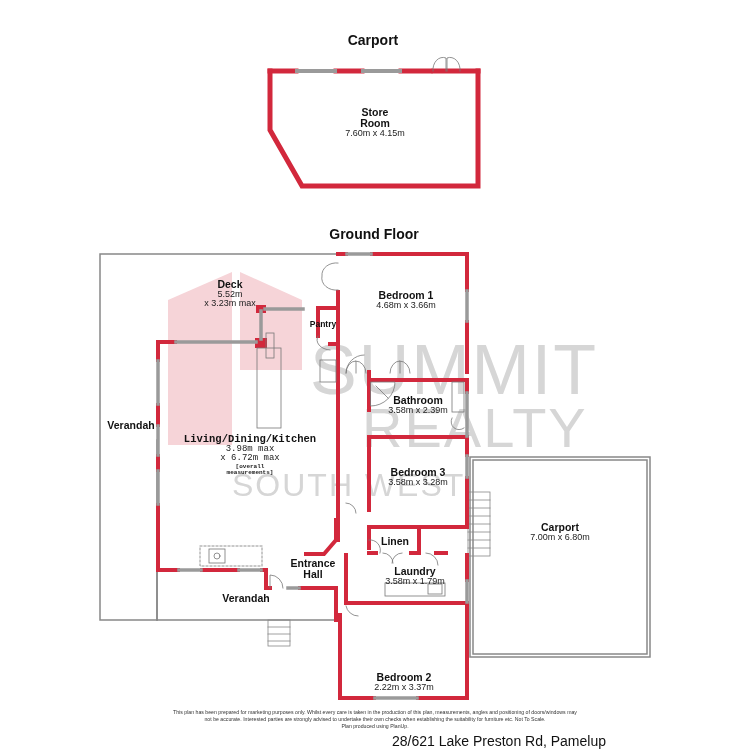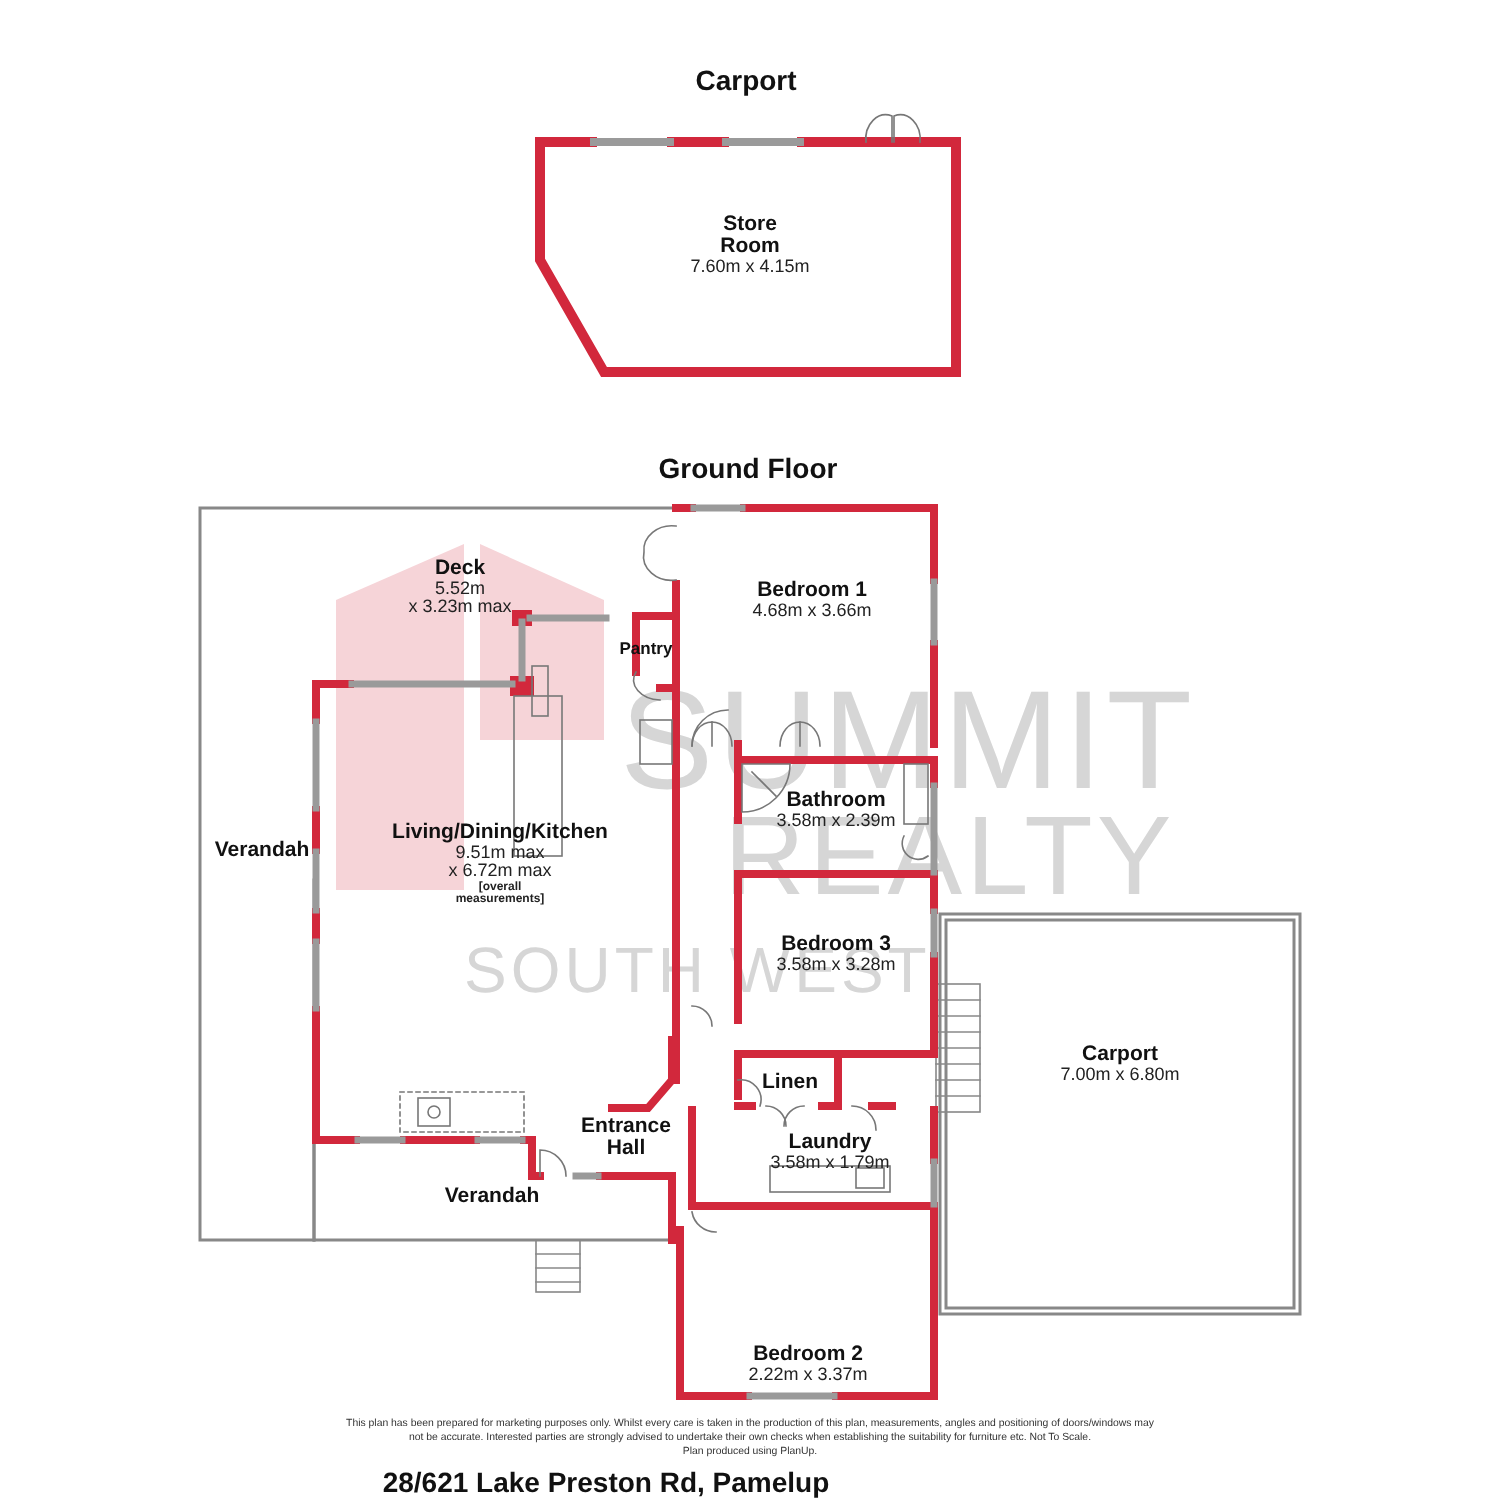--- a/index.html
+++ b/index.html
@@ -4,21 +4,21 @@
 <style>
   html, body { margin:0; padding:0; background:#ffffff; }
   body { width:750px; height:750px; position:relative; overflow:hidden; font-family:"Liberation Sans", sans-serif; color:#111; }
   #plan { position:absolute; left:0; top:0; width:750px; height:750px; }
   .lbl { position:absolute; text-align:center; line-height:1.05; white-space:nowrap; transform:translateX(-50%); }
   .title { font-weight:bold; font-size:14px; }
   .room { font-weight:bold; font-size:10.5px; }
   .dim { font-size:9px; color:#222; }
   .tiny { font-size:6px; font-weight:bold; color:#222; }
   .disclaimer { position:absolute; left:125px; width:500px; top:709px; font-size:5.2px; line-height:1.3; text-align:center; color:#333; }
-  .address { position:absolute; left:0; width:606px; top:733px; text-align:center; font-size:14px; font-weight:bold; }
+  .address { position:absolute; left:0; width:606px; top:733px; text-align:right; font-size:14px; font-weight:normal; }
   .wm { position:absolute; font-family:"Liberation Sans", sans-serif; color:#d6d6d6; letter-spacing:2px; }
 </style>
 </head>
 <body>
 
 <svg id="watermark-logo" style="position:absolute;left:0;top:0" width="750" height="750">
   <polygon points="168,300 232,272 232,445 168,445" fill="#f6d4d8"></polygon>
   <polygon points="240,272 302,300 302,370 240,370" fill="#f6d4d8"></polygon>
 </svg>
 <div class="wm" style="left:310px;top:330px;font-size:70px;">SUMMIT</div>
@@ -190,23 +190,23 @@
   <div class="dim">4.68m x 3.66m</div>
 </div>
 
 <div class="lbl" style="left:418px;top:395px;">
   <div class="room">Bathroom</div>
   <div class="dim">3.58m x 2.39m</div>
 </div>
 
 <div class="lbl room" style="left:131px;top:420px;">Verandah</div>
 
-<div class="lbl" style="left:250px;top:411px;">
+<div class="lbl" style="left:250px;top:434px;font-family:Liberation Mono, monospace;">
   <div class="room">Living/Dining/Kitchen</div>
-  <div class="dim">9.51m max</div>
+  <div class="dim">3.98m max</div>
   <div class="dim">x 6.72m max</div>
   <div class="tiny">[overall</div>
   <div class="tiny">measurements]</div>
 </div>
 
 <div class="lbl" style="left:418px;top:467px;">
   <div class="room">Bedroom 3</div>
   <div class="dim">3.58m x 3.28m</div>
 </div>
 

